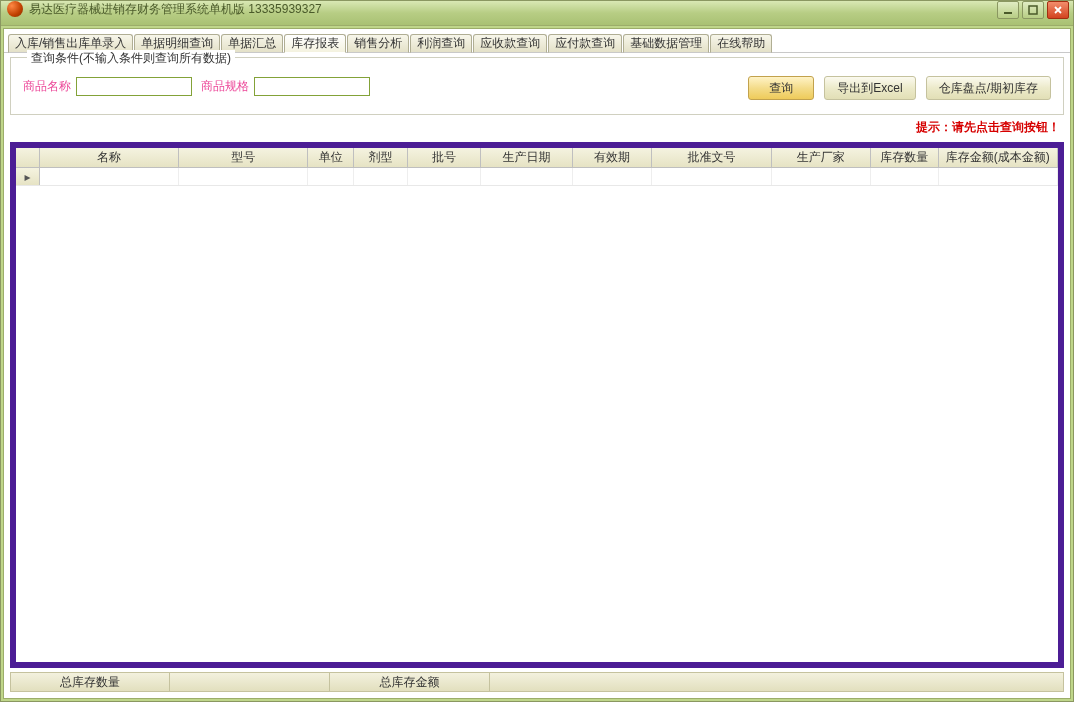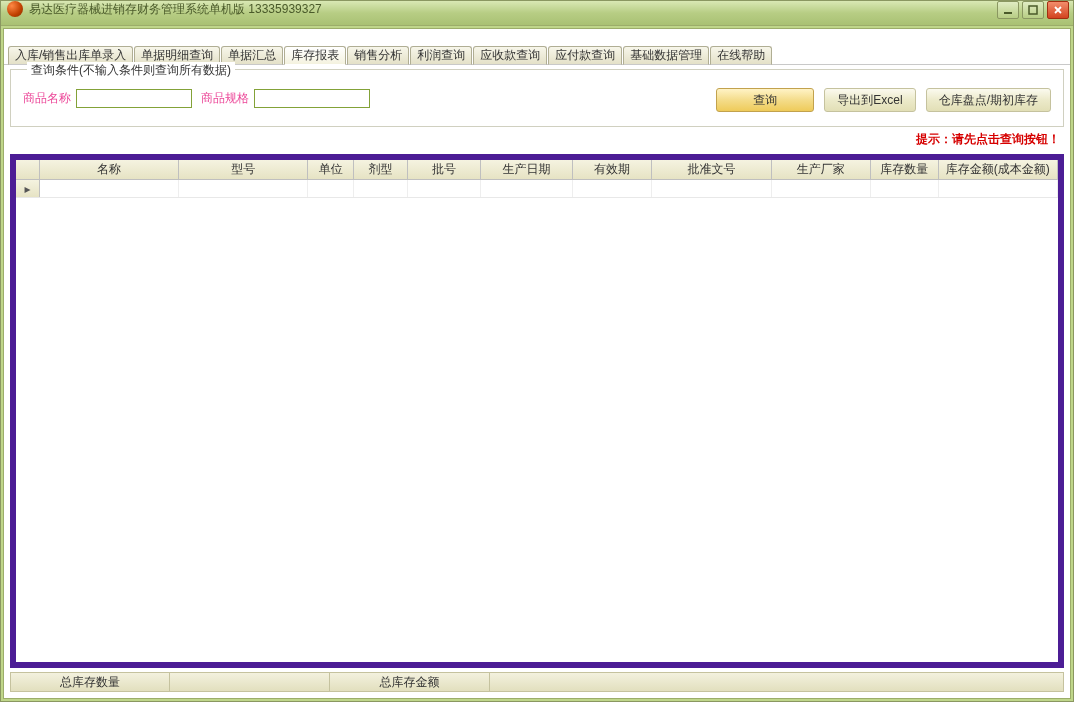--- a/index.html
+++ b/index.html
@@ -58,21 +58,21 @@
   flex: 1;
   background: #ffffff;
   margin: 2px;
   border: 1px solid #9cad6a;
   display: flex;
   flex-direction: column;
   position: relative;
 }
 
 .tabstrip {
-  height: 36px;
+  height: 24px;
   display: flex;
   align-items: flex-end;
   padding-left: 4px;
   background: #ffffff;
   border-bottom: 1px solid #c9c9c9;
 }
 .tab {
   height: 19px;
   padding: 0 6px;
   background: linear-gradient(to bottom,#f7f6ea,#e4e1c8);
@@ -127,21 +127,21 @@
   border: 1px solid #c5c29e;
   background: linear-gradient(to bottom,#fbfaef,#eceaca 50%,#e2dfb6);
   border-radius: 3px;
   color: #333;
   font-family: inherit; font-size: 12px;
   display: inline-flex; align-items:center; justify-content:center;
 }
 .btn.primary {
   border-color: #c2a24d;
   background: linear-gradient(to bottom,#fff3c6,#f4dc8a 50%,#eecb5a);
-  padding: 0 36px;
+  padding: 0 20px;
   margin-left: 24px;
 }
 .hint {
   color: #d60000;
   font-weight: bold;
   margin: 2px 10px 6px 0;
   text-align: right;
 }
 
 .grid-wrap {

